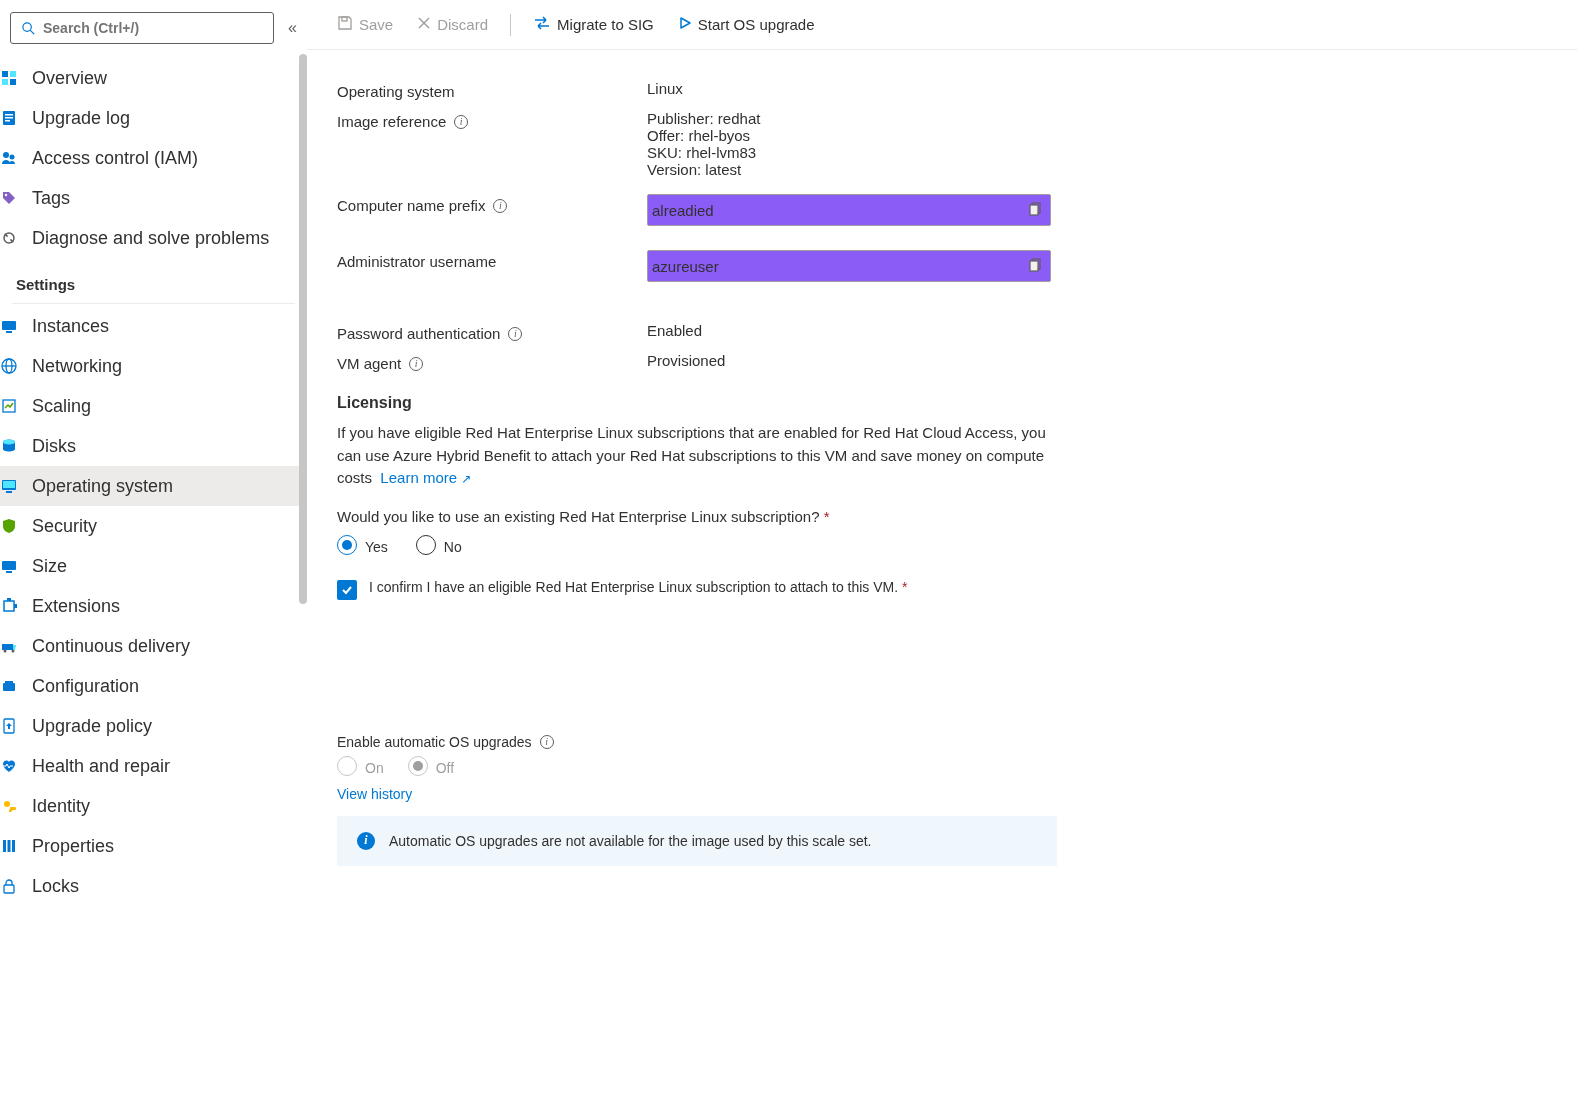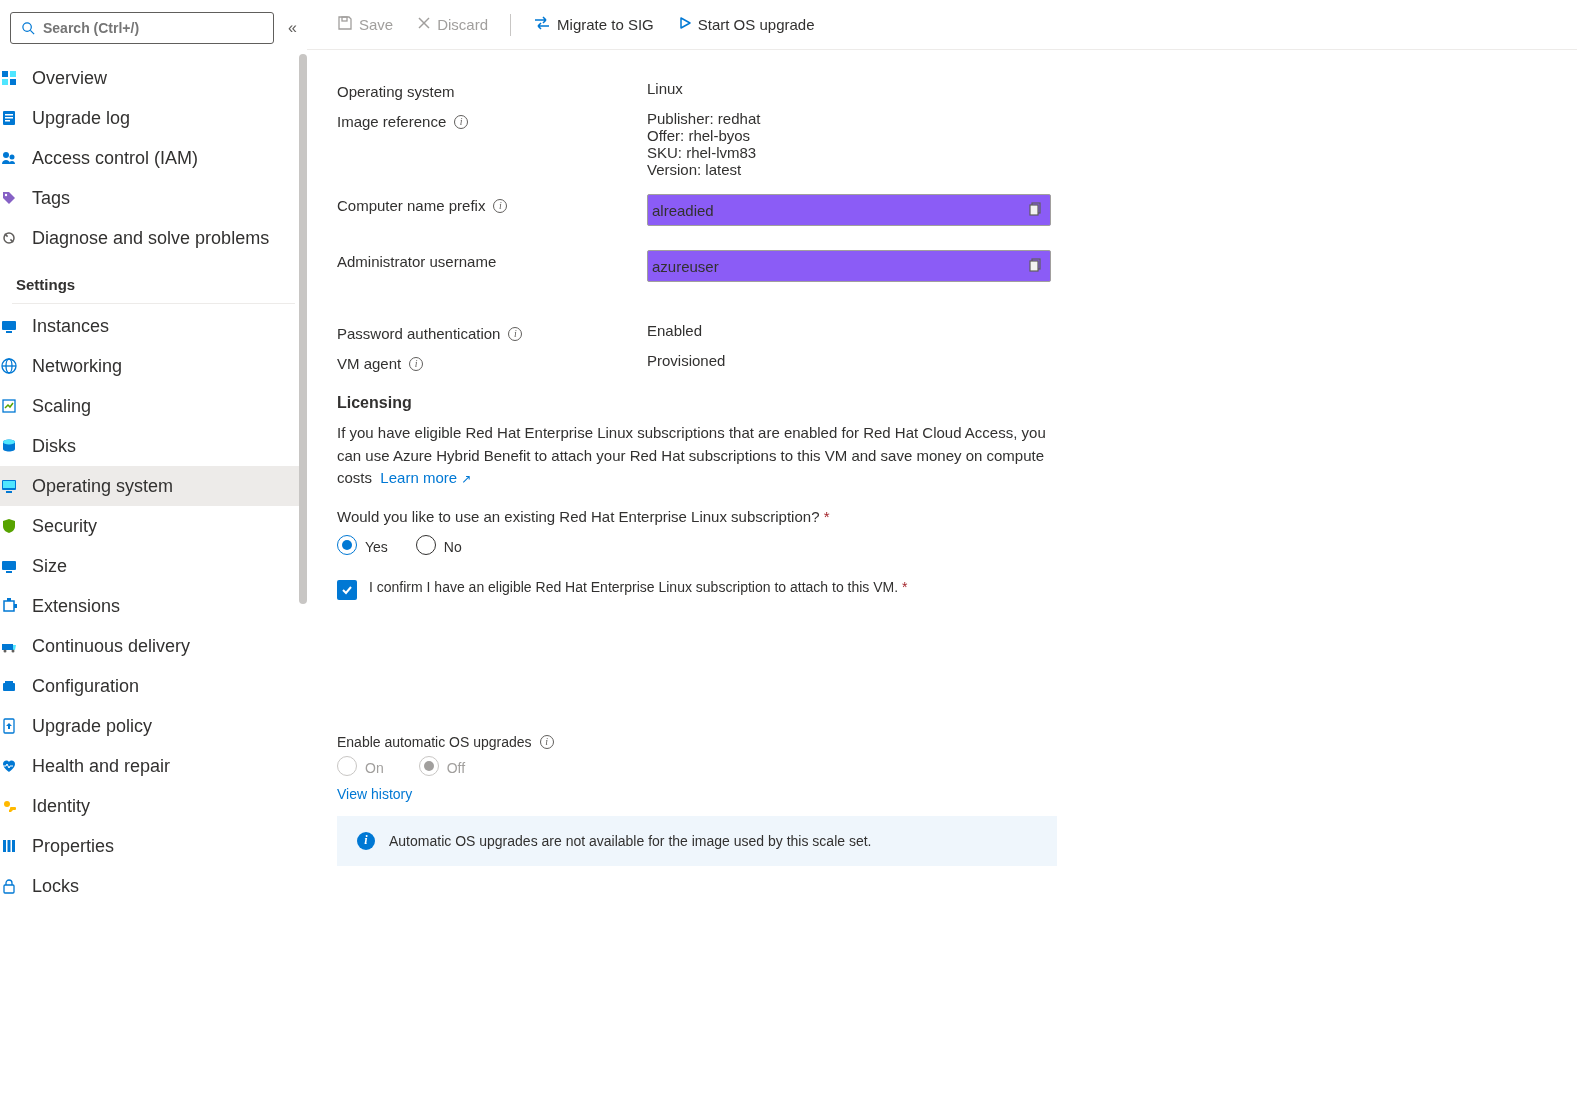--- a/index.html
+++ b/index.html
@@ -605,21 +605,21 @@
     </div>
 
     <div class="spacer"></div>
 
     <div class="kv-row" style="margin-bottom:6px;">
       <div style="display:flex;align-items:center;gap:8px;">
         <span>Enable automatic OS upgrades</span>
         <span class="info-icon">i</span>
       </div>
     </div>
-    <div class="radio-row" style="gap:35px; margin-bottom:10px;">
+    <div class="radio-row" style="gap:24px; margin-bottom:10px;">
       <div class="radio-opt" style="color:#a19f9d;">
         <span class="radio-circle disabled"></span>
         <span>On</span>
       </div>
       <div class="radio-opt" style="color:#a19f9d;">
         <span class="radio-circle disabled">
             <span class="radio-dot disabled"></span>
           </span>
         <span>Off</span>
       </div>

